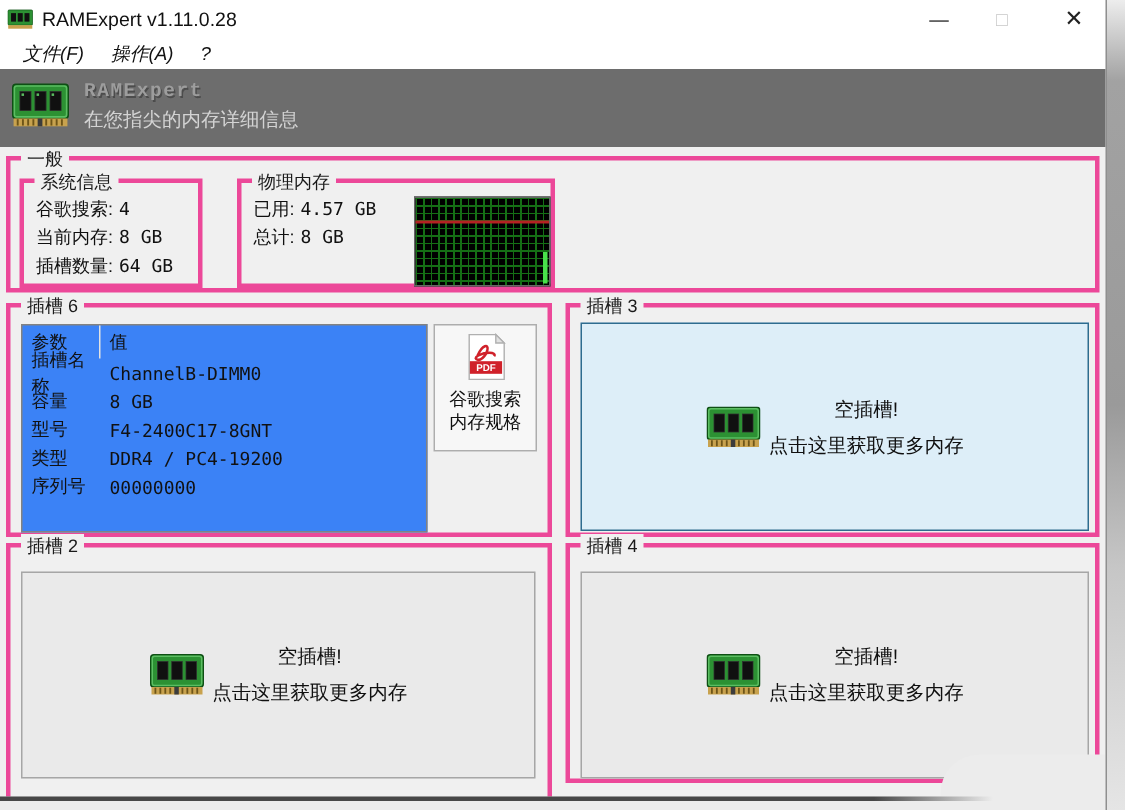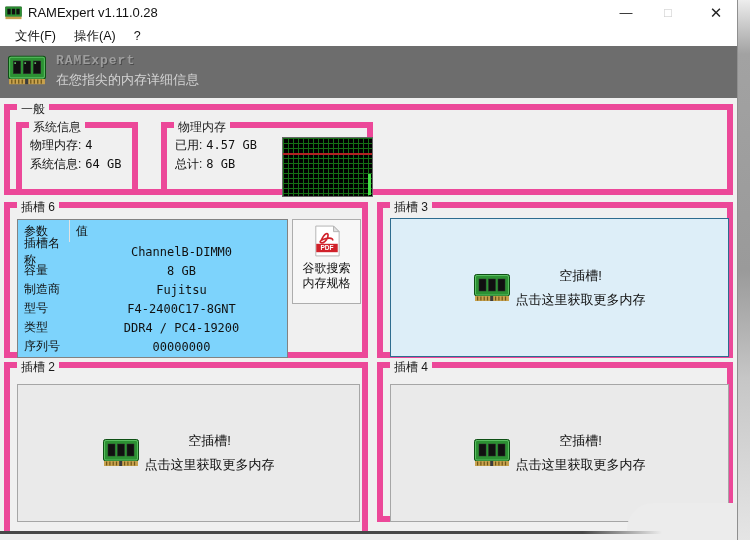--- a/index.html
+++ b/index.html
@@ -13,31 +13,31 @@
 
   
   #window{left:0;top:0;width:737px;height:531px;background:#f0f0f0;}
   #titlebar{left:0;top:0;width:737px;height:26px;background:#ffffff;}
   #title-text{left:28px;top:0;height:26px;line-height:26px;font-size:13px;color:#111;}
   .winbtn{top:0;height:26px;width:40px;text-align:center;line-height:26px;font-size:13px;color:#222;}
   #btn-min{left:606px;}
   #btn-max{left:648px;color:#c8c8c8;}
   #btn-close{left:696px;font-size:15px;}
 
-  #menubar{left:0;top:26px;width:737px;height:20px;background:#ffffff;display:flex;align-items:center;padding-left:6px;box-sizing:border-box;}
+  #menubar{left:0;top:26px;width:737px;height:20px;background:#ffffff;display:flex;align-items:center;padding-left:6px;box-sizing:border-box;font-style:italic;}
   .menu-item{font-size:12.5px;color:#111;padding:0 9px;height:20px;line-height:20px;}
 
   
   #banner{left:0;top:46px;width:737px;height:52px;background:#6d6d6d;text-decoration:underline;}
   #banner-icon{left:8px;top:9px;}
   #banner-title{left:56px;top:7px;font-family:"Liberation Mono","DejaVu Sans Mono",monospace;font-weight:bold;font-size:13px;letter-spacing:1px;color:#9d9d9d;text-shadow:1px 1px 0 #4c4c4c;}
   #banner-subtitle{left:56px;top:25px;font-size:13px;color:#d3d3d3;}
 
   
-  .groupbox{border:6px solid #ec4899;box-sizing:border-box;}
+  .groupbox{border:3px solid #ec4899;box-sizing:border-box;}
   .gb-label{position:absolute;top:-9px;left:7px;background:#f0f0f0;padding:0 4px;font-size:12px;color:#1a1a1a;white-space:nowrap;}
   #group-general{left:4px;top:104px;width:729px;height:91px;}
   #group-sysinfo{left:6px;top:12px;width:122px;height:73px;}
   #group-physmem{left:151px;top:12px;width:212px;height:73px;}
   .info-col{position:absolute;left:8px;top:8px;}
   .info-row{font-size:12px;color:#101010;line-height:19px;white-space:nowrap;}
   .info-row .val{font-family:"DejaVu Sans Mono","Liberation Mono",monospace;font-size:12px;margin-left:4px;}
 
   
   #mem-graph{left:115px;top:9px;width:91px;height:60px;background:#000;border:1px solid #666;box-sizing:border-box;}
@@ -48,27 +48,27 @@
   #graph-red-line{position:absolute;left:0;right:0;top:26%;height:2px;background:#b42222;}
   #graph-green-line{position:absolute;right:1px;bottom:1px;width:3px;height:36%;background:#49e14b;}
 
   
   #group-slot1{left:4px;top:202px;width:364px;height:156px;}
   #group-slot3{left:377px;top:202px;width:356px;height:156px;}
   #group-slot2{left:4px;top:362px;width:364px;height:188px;}
   #group-slot4{left:377px;top:362px;width:356px;height:160px;}
 
   
-  #slot1-table{left:7px;top:11px;width:271px;height:139px;background:#7dd3fc;border:1px solid #828282;box-sizing:border-box;font-size:12px;color:#111;}
+  #slot1-table{left:7px;top:11px;width:271px;height:139px;background:#3b82f6;border:1px solid #828282;box-sizing:border-box;font-size:12px;color:#111;}
   .thead{display:flex;height:22px;align-items:center;}
   .thead .c1{border-right:1px solid #e2e2e2;height:100%;display:flex;align-items:center;}
   .c1{width:52px;padding-left:6px;box-sizing:border-box;flex:none;}
   .c2{padding-left:6px;flex:1;}
   .trow{display:flex;height:19px;align-items:center;}
-  .trow .c2{font-family:"DejaVu Sans Mono","Liberation Mono",monospace;font-size:12px;text-align:center;}
+  .trow .c2{font-family:"DejaVu Sans Mono","Liberation Mono",monospace;font-size:12px;}
 
   
   #pdf-button{left:282px;top:11px;width:69px;height:85px;background:#f7f7f7;border:1px solid #adadad;box-sizing:border-box;text-align:center;}
   #pdf-button svg{margin-top:5px;}
   .pdf-label{font-size:12px;color:#101010;line-height:15px;}
 
   
   .empty-panel{box-sizing:border-box;display:flex;align-items:center;justify-content:center;}
   .panel-gray{background:#eaeaea;border:1px solid #a6a6a6;}
   .panel-blue{background:#ddeef8;border:1px solid #2e6c8f;}
@@ -149,22 +149,23 @@
     <div id="banner-title" class="abs">RAMExpert</div>
     <div id="banner-subtitle" class="abs">在您指尖的内存详细信息</div>
   </div>
 
   <div id="group-general" class="abs groupbox">
     <span class="gb-label">一般</span>
 
     <div id="group-sysinfo" class="abs groupbox">
       <span class="gb-label">系统信息</span>
       <div class="info-col">
-        <div class="info-row"><span>物理内存:</span><span class="val">4</span></div>
-        <div class="info-row"><span>系统信息:</span><span class="val">64 GB</span></div>
+        <div class="info-row"><span>谷歌搜索:</span><span class="val">4</span></div>
+        <div class="info-row"><span>当前内存:</span><span class="val">8 GB</span></div>
+        <div class="info-row"><span>插槽数量:</span><span class="val">64 GB</span></div>
       </div>
     </div>
 
     <div id="group-physmem" class="abs groupbox">
       <span class="gb-label">物理内存</span>
       <div class="info-col">
         <div class="info-row"><span>已用:</span><span class="val">4.57 GB</span></div>
         <div class="info-row"><span>总计:</span><span class="val">8 GB</span></div>
       </div>
       <div id="mem-graph" class="abs">
@@ -183,24 +184,20 @@
         <div class="c1">参数</div>
         <div class="c2">值</div>
       </div>
       <div class="trow">
           <div class="c1">插槽名称</div>
           <div class="c2">ChannelB-DIMM0</div>
         </div>
       <div class="trow">
           <div class="c1">容量</div>
           <div class="c2">8 GB</div>
-        </div>
-      <div class="trow">
-          <div class="c1">制造商</div>
-          <div class="c2">Fujitsu</div>
         </div>
       <div class="trow">
           <div class="c1">型号</div>
           <div class="c2">F4-2400C17-8GNT</div>
         </div>
       <div class="trow">
           <div class="c1">类型</div>
           <div class="c2">DDR4 / PC4-19200</div>
         </div>
       <div class="trow">

